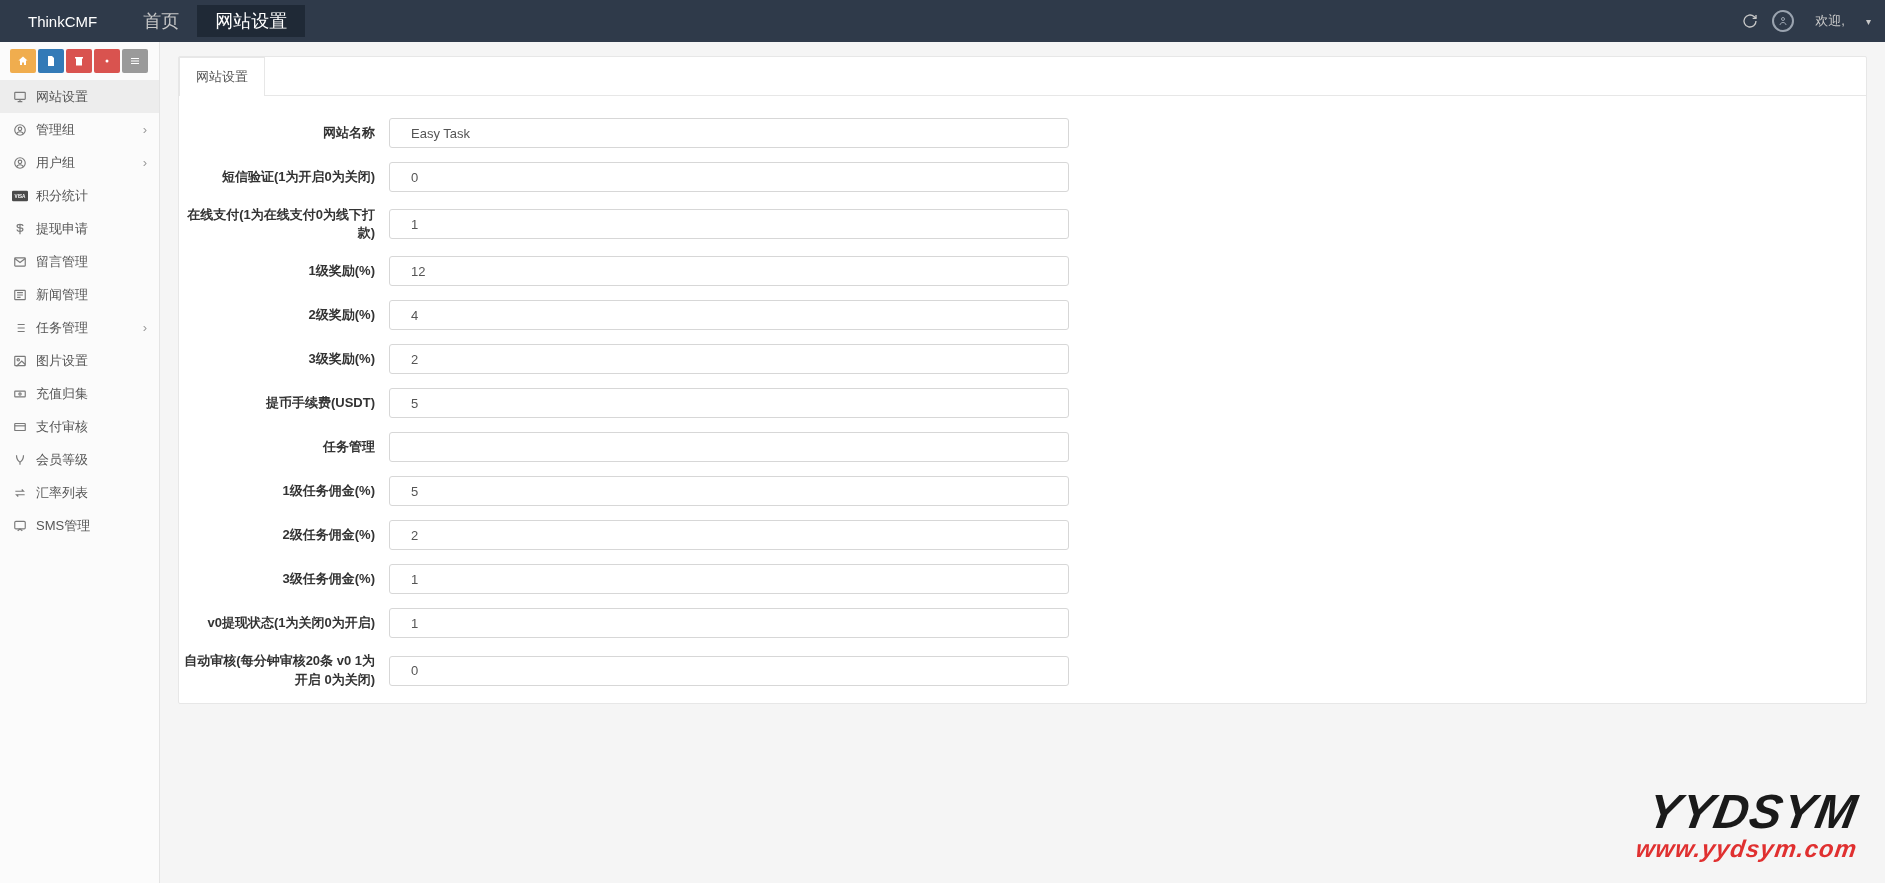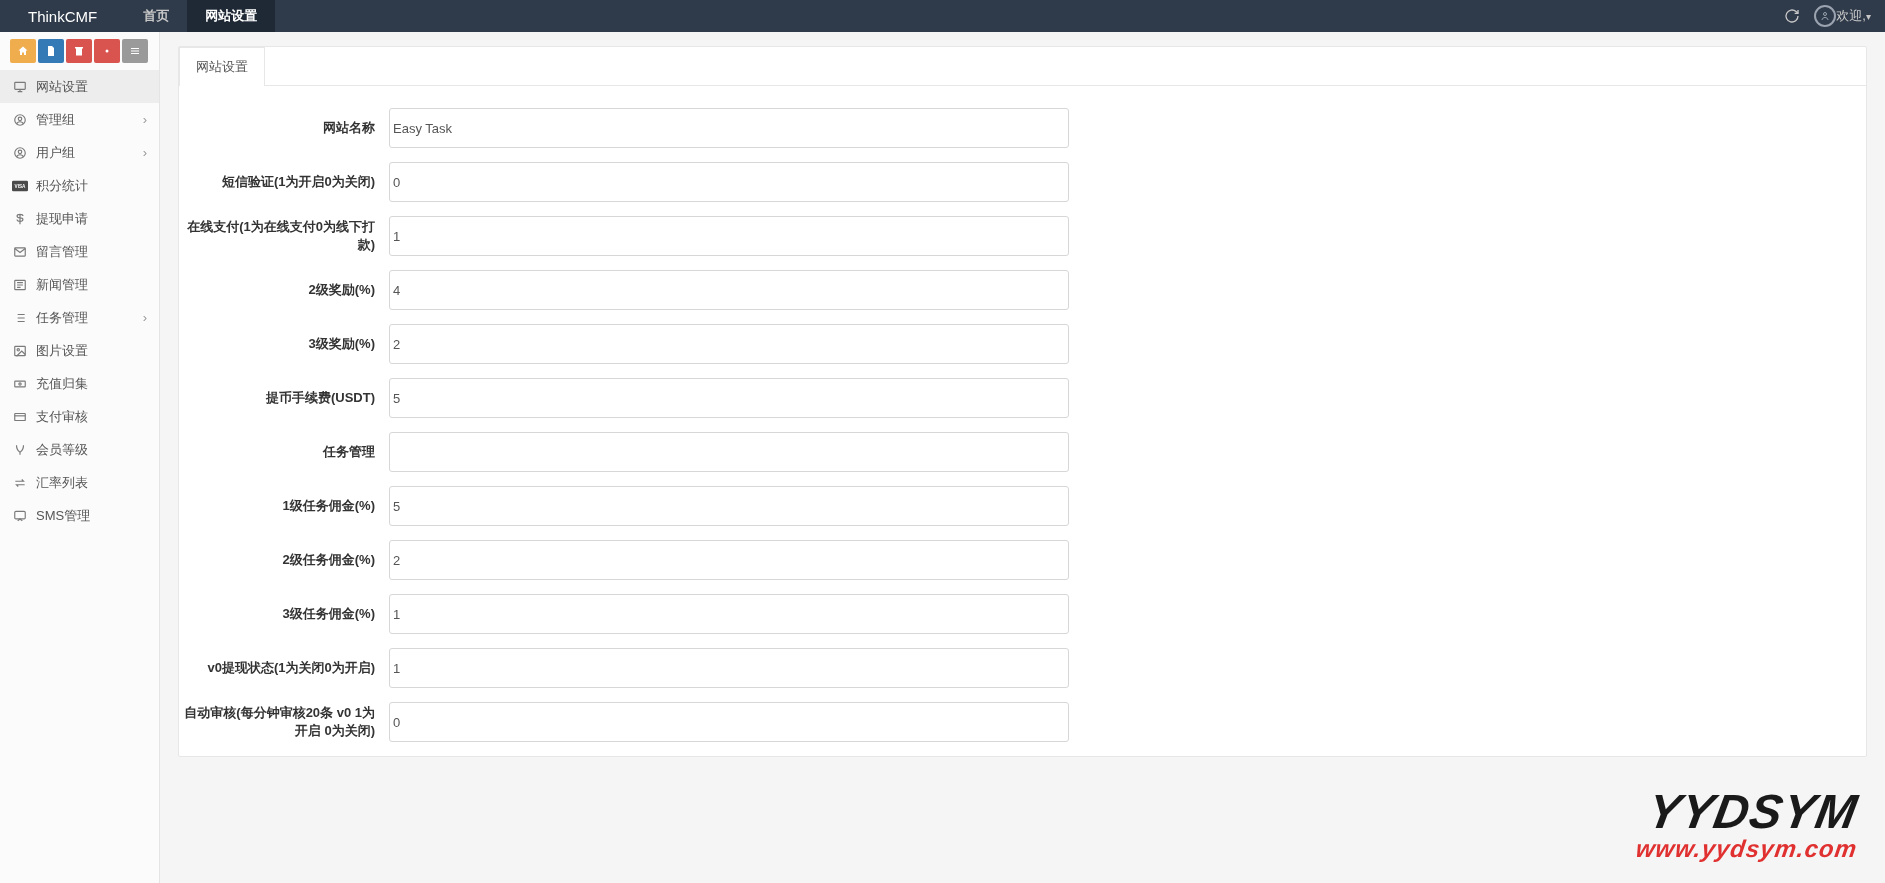--- a/index.html
+++ b/index.html
@@ -10,21 +10,21 @@
     background: #f5f5f5;
     width: 1885px;
     height: 883px;
     overflow: hidden;
     position: relative;
   }
 
   
   .navbar {
     background: #2f3a4a;
-    height: 32px;
+    height: 42px;
     display: flex;
     align-items: center;
     color: #c8c8c8;
   }
   .brand {
     color: #fff;
     font-weight: 500;
     font-size: 15px;
     padding: 0 28px;
   }
@@ -32,22 +32,21 @@
     display: flex;
     align-items: stretch;
     height: 32px;
   }
   .nav-tab {
     display: flex;
     align-items: center;
     padding: 0 18px;
     color: #c8c8c8;
     cursor: pointer;
-    font-size: 13px;
-    font-weight: bold;
+    font-size: 18px;
   }
   .nav-tab.active {
     background: #1f2936;
     color: #fff;
   }
   .nav-right {
     margin-left: auto;
     display: flex;
     align-items: center;
     padding-right: 14px;
@@ -56,21 +55,21 @@
   }
   .nav-right .icon {
     display: inline-flex;
     align-items: center;
     justify-content: center;
     cursor: pointer;
   }
   .welcome {
     display: flex;
     align-items: center;
-    gap: 0;
+    gap: 21px;
     cursor: pointer;
     font-size: 13px;
   }
   .avatar-circle {
     width: 22px;
     height: 22px;
     border: 2px solid #9aa3af;
     border-radius: 50%;
     display: inline-flex;
     align-items: center;
@@ -179,24 +178,24 @@
     width: 210px;
     text-align: right;
     padding-right: 14px;
     font-size: 13px;
     color: #333;
     font-weight: 600;
     line-height: 1.4;
   }
   .row .inp {
     width: 680px;
-    height: 40px;
+    height: 30px;
     border: 1px solid #d7d7d7;
     border-radius: 3px;
-    padding: 0 3px;
+    padding: 0 21px;
     font-size: 13px;
     color: #555;
     background: #fff;
   }
 
   
   .watermark {
     position: absolute;
     right: 28px;
     bottom: 20px;
@@ -423,20 +422,24 @@
           </div>
           <div class="row">
             <label>短信验证(1为开启0为关闭)</label>
             <input class="inp" type="text" value="0" style="">
           </div>
           <div class="row">
             <label>在线支付(1为在线支付0为线下打款)</label>
             <input class="inp" type="text" value="1" style="">
           </div>
           <div class="row">
+            <label>1级奖励(%)</label>
+            <input class="inp" type="text" value="12" style="">
+          </div>
+          <div class="row">
             <label>2级奖励(%)</label>
             <input class="inp" type="text" value="4" style="">
           </div>
           <div class="row">
             <label>3级奖励(%)</label>
             <input class="inp" type="text" value="2" style="">
           </div>
           <div class="row">
             <label>提币手续费(USDT)</label>
             <input class="inp" type="text" value="5" style="">

